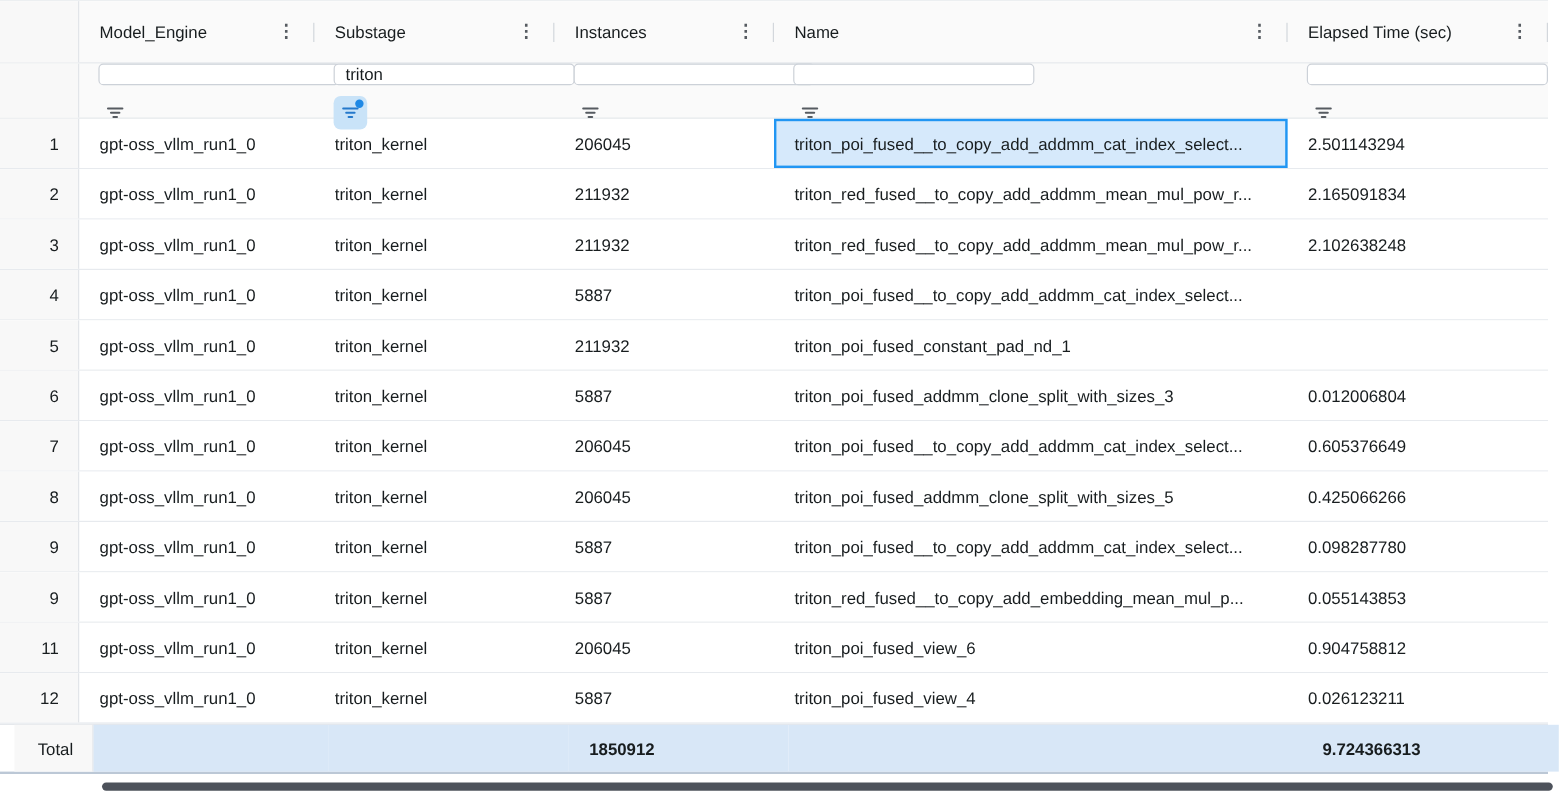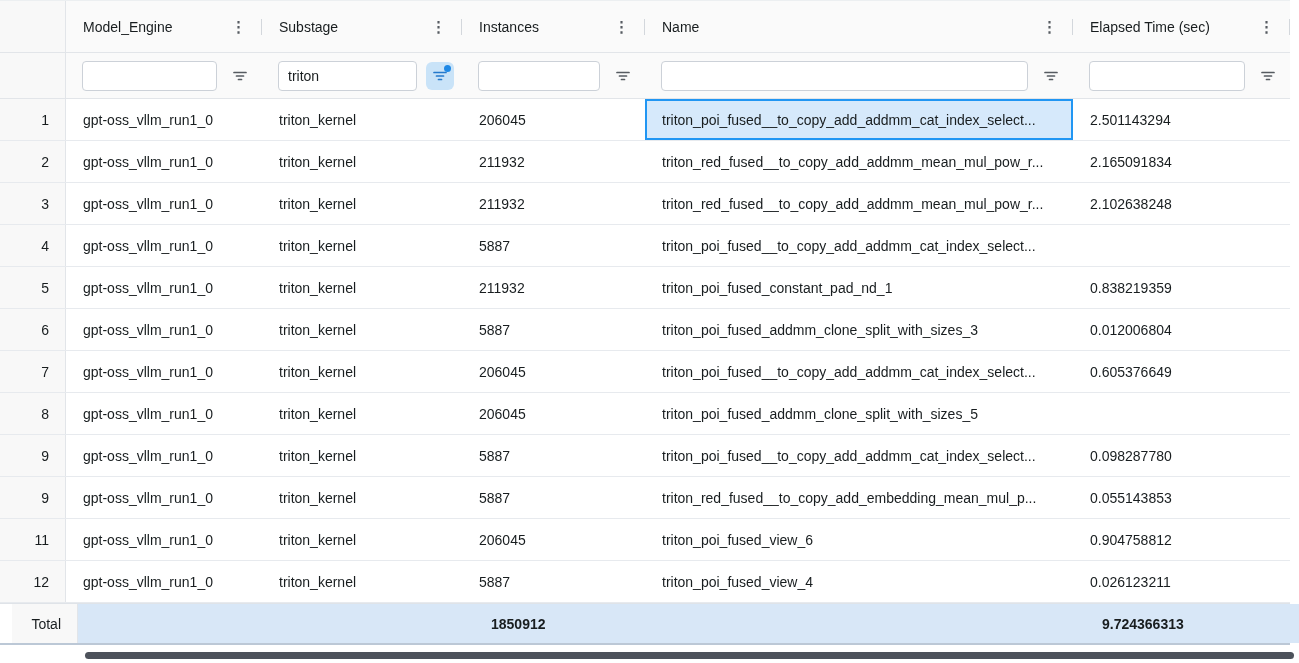--- a/index.html
+++ b/index.html
@@ -20,21 +20,21 @@
 
   
   .header-row { height:52px; background:#fafafa; border-bottom:1px solid #e2e5e9;justify-content:center; }
   .header-cell { display:flex; align-items:center; padding:0 10px 0 17px; position:relative; cursor:pointer; }
   .header-cell::after { content:""; position:absolute; right:0; top:18px; height:16px; width:1px; background:#d3d7dc; }
   .h-label { flex:1; font-weight:500; white-space:nowrap; overflow:hidden; }
   .menu-icon { color:#565b61; font-size:15px; font-weight:700; padding:0 6px; line-height:1; cursor:pointer; }
 
   
   .filter-row { height:46px; background:#fafafa; border-bottom:1px solid #e2e5e9; }
-  .filter-cell { display:flex; align-items:center; padding:0 8px 0 16px; gap:9px; }
+  .filter-cell { display:flex; align-items:flex-start; padding:0 8px 0 16px; gap:9px;flex-direction:column; }
   .filter-input { flex:1; min-width:0; height:30px; border:1px solid #ccd1d8; border-radius:4px;
                   background:#fff; padding:0 9px; font-family:"Liberation Sans",sans-serif;
                   font-size:14px; color:#181d1f; outline:none; }
   .filter-btn { flex:none; width:28px; height:28px; border:none; background:transparent; border-radius:6px;
                 display:flex; align-items:center; justify-content:center; position:relative; cursor:pointer; padding:0; }
   .filter-btn svg { stroke:#565b61; }
   .filter-btn.active { background:#c9e3f8; }
   .filter-btn.active svg { stroke:#2579cb; }
   .filter-btn.active::after { content:""; position:absolute; top:3px; right:3px; width:7px; height:7px;
                               border-radius:50%; background:#1e88e5; }
@@ -168,21 +168,20 @@
     <div class="cell c3">5887</div>
     <div class="cell c4">triton_poi_fused__to_copy_add_addmm_cat_index_select...</div>
   </div>
 
   <div class="row body-row">
     <div class="rownum-cell">5</div>
     <div class="cell c1">gpt-oss_vllm_run1_0</div>
     <div class="cell c2">triton_kernel</div>
     <div class="cell c3">211932</div>
     <div class="cell c4">triton_poi_fused_constant_pad_nd_1</div>
-    <div class="cell c5">0.838219359</div>
   </div>
 
   <div class="row body-row">
     <div class="rownum-cell">6</div>
     <div class="cell c1">gpt-oss_vllm_run1_0</div>
     <div class="cell c2">triton_kernel</div>
     <div class="cell c3">5887</div>
     <div class="cell c4">triton_poi_fused_addmm_clone_split_with_sizes_3</div>
     <div class="cell c5">0.012006804</div>
   </div>
@@ -195,20 +194,21 @@
     <div class="cell c4">triton_poi_fused__to_copy_add_addmm_cat_index_select...</div>
     <div class="cell c5">0.605376649</div>
   </div>
 
   <div class="row body-row">
     <div class="rownum-cell">8</div>
     <div class="cell c1">gpt-oss_vllm_run1_0</div>
     <div class="cell c2">triton_kernel</div>
     <div class="cell c3">206045</div>
     <div class="cell c4">triton_poi_fused_addmm_clone_split_with_sizes_5</div>
+    <div class="cell c5">0.425066266</div>
   </div>
 
   <div class="row body-row">
     <div class="rownum-cell">9</div>
     <div class="cell c1">gpt-oss_vllm_run1_0</div>
     <div class="cell c2">triton_kernel</div>
     <div class="cell c3">5887</div>
     <div class="cell c4">triton_poi_fused__to_copy_add_addmm_cat_index_select...</div>
     <div class="cell c5">0.098287780</div>
   </div>

